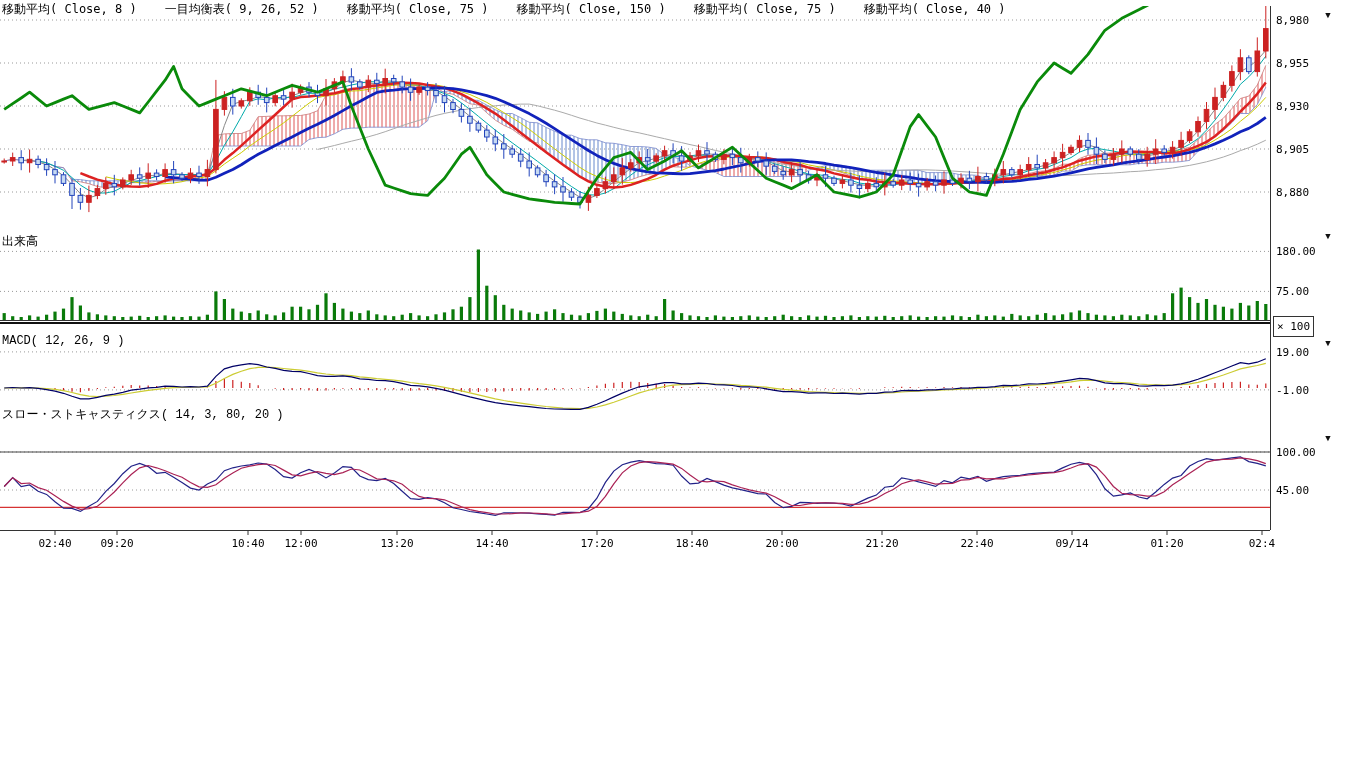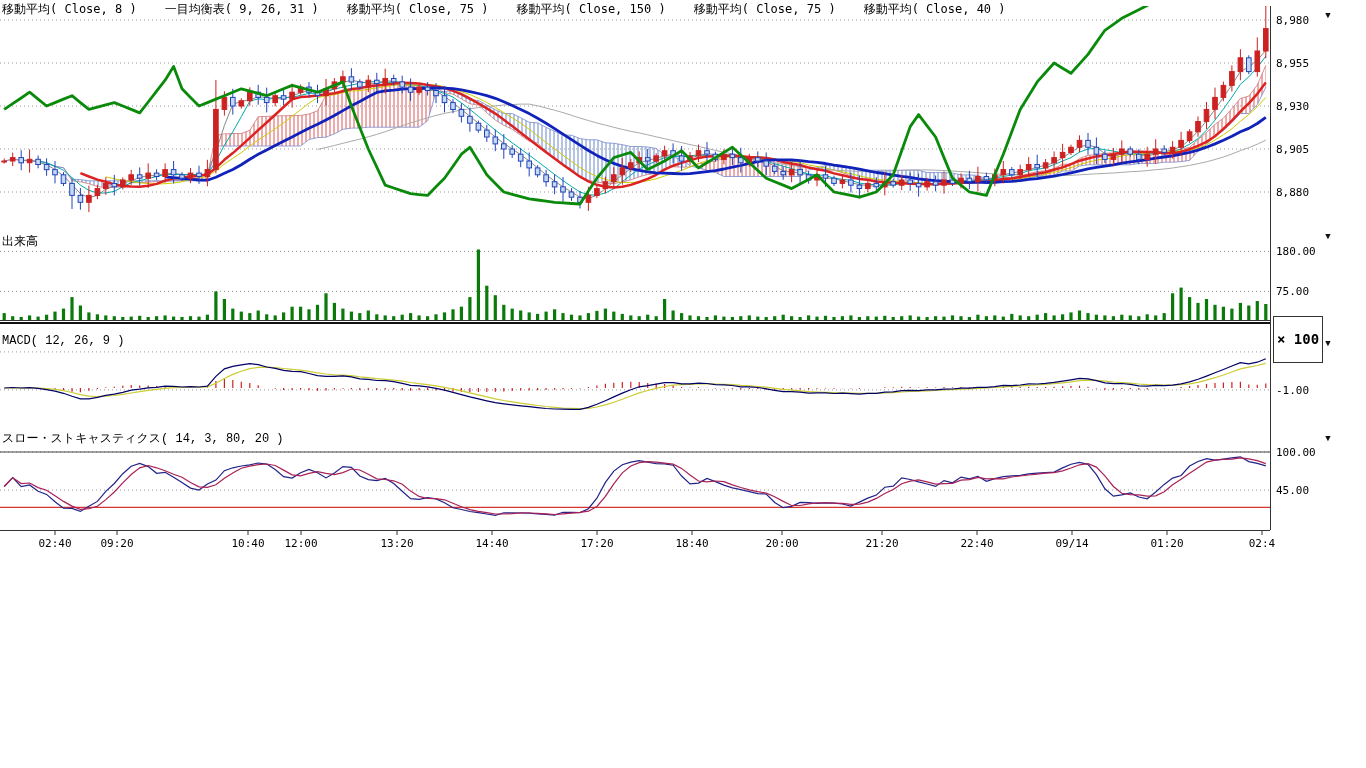--- a/index.html
+++ b/index.html
@@ -2,21 +2,21 @@
 <html><head>
 <meta charset="utf-8">
 <style>
   html,body{margin:0;padding:0;background:#fff;}
   #app{position:relative;width:1366px;height:768px;background:#fff;overflow:hidden;
        font-family:"DejaVu Sans Mono",monospace;}
   svg{position:absolute;left:0;top:0;}
   .hdr{position:absolute;left:2px;display:flex;gap:28px;font-size:12px;color:#000;white-space:pre;}
   .panelbl{position:absolute;left:2px;font-size:12px;color:#000;white-space:pre;font-family:Liberation Mono, monospace;}
   .badge{position:absolute;left:1273px;top:316px;border:1px solid #333;background:#fff;
-         font-size:14px;line-height:13px;padding:16px 3px;color:#000;font-weight:bold;}
+         font-size:11px;line-height:13px;padding:3px 3px;color:#000;}
   .arr{position:absolute;left:1320px;width:16px;height:12px;font-size:9px;color:#111;
        text-align:center;cursor:pointer;user-select:none;}
 </style>
 </head>
 <body>
 
 <div id="app">
 
   <svg id="chartsvg" width="1366" height="560" xmlns="http://www.w3.org/2000/svg">
       <defs>
@@ -712,30 +712,30 @@
       <text x="782" y="547" font-family="DejaVu Sans Mono,monospace" font-size="11" fill="#000" text-anchor="middle">20:00</text>
       <text x="882" y="547" font-family="DejaVu Sans Mono,monospace" font-size="11" fill="#000" text-anchor="middle">21:20</text>
       <text x="977" y="547" font-family="DejaVu Sans Mono,monospace" font-size="11" fill="#000" text-anchor="middle">22:40</text>
       <text x="1072" y="547" font-family="DejaVu Sans Mono,monospace" font-size="11" fill="#000" text-anchor="middle">09/14</text>
       <text x="1167" y="547" font-family="DejaVu Sans Mono,monospace" font-size="11" fill="#000" text-anchor="middle">01:20</text>
       <text x="1262" y="547" font-family="DejaVu Sans Mono,monospace" font-size="11" fill="#000" text-anchor="middle">02:4</text>
     </svg>
 
   <div class="hdr" style="top:1px">
     <span>移動平均( Close, 8 )</span>
-    <span>一目均衡表( 9, 26, 31 )</span>
+    <span>一目均衡表( 9, 26, 52 )</span>
     <span>移動平均( Close, 75 )</span>
     <span>移動平均( Close, 150 )</span>
     <span>移動平均( Close, 75 )</span>
     <span>移動平均( Close, 40 )</span>
   </div>
 
   <div class="panelbl" style="top:233px">出来高</div>
   <div class="panelbl" style="top:334px">MACD( 12, 26, 9 )</div>
-  <div class="panelbl" style="top:430px">スロー・ストキャスティクス( 14, 3, 80, 20 )</div>
+  <div class="panelbl" style="top:406px">スロー・ストキャスティクス( 14, 3, 80, 20 )</div>
 
   <div class="badge">× 100</div>
 
   <div class="arr" style="top:10px">▼</div>
   <div class="arr" style="top:231px">▼</div>
   <div class="arr" style="top:338px">▼</div>
   <div class="arr" style="top:433px">▼</div>
 </div>
 
 </body></html>

